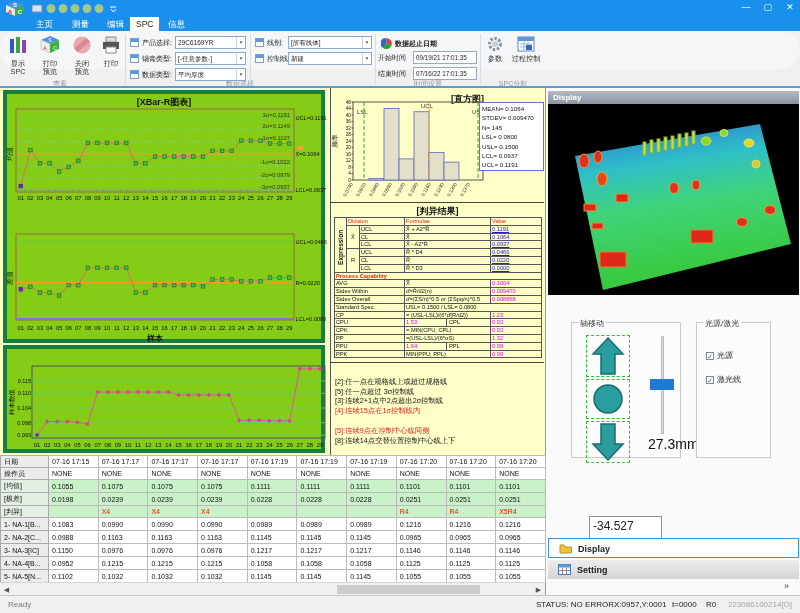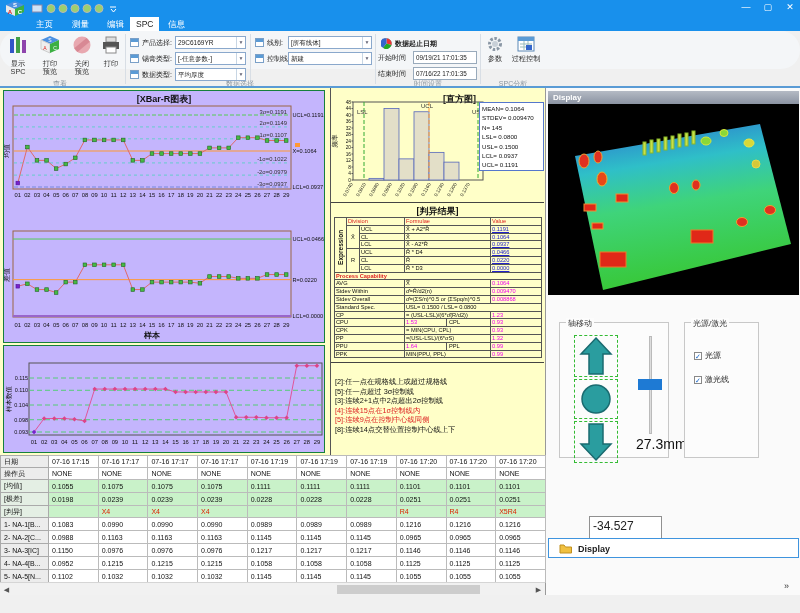--- a/index.html
+++ b/index.html
@@ -20,21 +20,21 @@
 .fld-label { position:absolute; font-size:7px; color:#222; line-height:13px; }
 .fld-icon { position:absolute; width:9px; height:9px; border:1px solid #7aa0c8; background:#fff; }
 .fld-icon::before { content:""; display:block; height:3px; background:#5b9bd5; }
 .combo { position:absolute; height:13px; background:#fff; border:1px solid #8aa8cc; font-size:6.5px; line-height:11px; padding-left:2px; color:#222; overflow:hidden; }
 .combo .arr { position:absolute; right:0; top:0; width:9px; height:11px; border-left:1px solid #c8d6e4; color:#667; font-size:5px; text-align:center; line-height:11px; }
 .tinput { position:absolute; height:13px; background:#fff; border:1px solid #9ab; font-size:6.3px; line-height:11px; padding-left:2px; color:#222; }
 
 .winbtn { position:absolute; top:2px; color:#fff; font-size:9px; width:16px; text-align:center; }
 
 #chartzone { left:0; top:88px; width:545px; height:367px; background:#ffffc8; }
-.panel { position:absolute; background:#c4b5fd; border:1px solid #15803d; }
+.panel { position:absolute; background:#84cc16; border:4px solid #15803d; }
 .ptitle { text-align:center; font-weight:bold; font-size:9px; color:#111; padding-top:2px; }
 #midcol { position:absolute; left:330px; top:0; width:215px; height:367px; border-left:1px solid #555; }
 .mid-sec { position:absolute; left:0; width:213px; border-bottom:1px solid #444; }
 .statsbox { position:absolute; background:#fff; border:1px solid #5577cc; font-size:6.2px; line-height:9.4px; padding:1px 0 0 2px; color:#111; }
 
 #proctable { border-collapse:collapse; table-layout:fixed; width:207px; font-size:5.7px; color:#111; }
 #proctable td { border:1px solid #555; padding:0 1px; height:7px; line-height:6.8px; overflow:hidden; white-space:nowrap; }
 #proctable .expr { width:12px; position:relative; }
 #proctable .expr span { position:absolute; left:-23px; top:26px; transform:rotate(-90deg); transform-origin:center; font-weight:bold; font-size:6.5px; width:58px; text-align:center; }
 .red { color:#d22; }
@@ -43,21 +43,21 @@
 .pc-row { color:#d22; font-weight:bold; text-decoration:underline; }
 .split { display:flex; }
 .split span { flex:1; }
 .split span:last-child { border-left:1px solid #555; padding-left:2px; }
 
 .judge-line { font-size:7.3px; line-height:9.6px; white-space:nowrap; }
 
 #rightcol { left:545px; top:88px; width:255px; height:507px; background:#fafafa; border-left:1px solid #999; }
 #disp-title { left:2px; top:3px; width:251px; height:13px; background:linear-gradient(#b4bac4,#8b93a2); color:#fff; font-size:8px; font-weight:bold; line-height:13px; padding-left:5px; }
 #disp-img { left:2px; top:16px; width:251px; height:191px; background:#000; }
-.grpbox { position:absolute; border:1px solid #c8c8c8; background:#fcfcfc; }
+.grpbox { position:absolute; border:1px solid #c8c8c8; background:#fcfcfc;margin-left:12px; }
 .grpbox .glabel { position:absolute; top:-5px; left:6px; background:#fcfcfc; font-size:8px; color:#333; padding:0 2px; }
 .dashwrap { position:absolute; border:1px dashed #3b3; left:14px; width:44px; }
 .chk { position:absolute; font-size:8px; color:#222; line-height:10px; }
 .chk .box { display:inline-block; width:8px; height:8px; border:1px solid #888; background:#fff; color:#1464c8; font-size:7px; line-height:8px; text-align:center; vertical-align:-1px; margin-right:3px; }
 #speedval { position:absolute; font-size:14px; color:#111; }
 #posbox { position:absolute; background:#fff; border:1px solid #909090; font-size:12px; color:#222; padding-left:3px; line-height:18px; }
 .nav-item { position:absolute; left:2px; width:251px; height:20px; font-size:9px; font-weight:bold; color:#222; line-height:20px; }
 .nav-item.sel { background:#fff; border:1px solid #3f94de; }
 .nav-item.gray { background:linear-gradient(#ececec,#d5d5d5); border-top:1px solid #fff; }
 .nav-ic { display:inline-block; vertical-align:-2px; margin:0 6px 0 10px; }
@@ -417,21 +417,21 @@
           <text x="272.5344827586207" y="85" font-size="5.8" text-anchor="middle" fill="#111">25</text>
           <text x="282.63793103448273" y="85" font-size="5.8" text-anchor="middle" fill="#111">26</text>
           <text x="292.7413793103448" y="85" font-size="5.8" text-anchor="middle" fill="#111">27</text>
           <text x="302.8448275862069" y="85" font-size="5.8" text-anchor="middle" fill="#111">28</text>
           <text x="312.94827586206895" y="85" font-size="5.8" text-anchor="middle" fill="#111">29</text>
           <text x="7" y="40" font-size="6.5" fill="#111" transform="rotate(-90 7 40)" text-anchor="middle">样本数值</text>
         </svg>
     </div>
     <div id="midcol">
       <div class="mid-sec" style="top:0;height:115px">
-        <div class="ptitle" style="position:absolute;left:112px;top:3px">[直方图]</div>
+        <div class="ptitle" style="position:absolute;left:120px;top:3px">[直方图]</div>
         <svg id="svg-hist" class="abs" style="left:0;top:12px" width="213px" height="103">
             <rect x="22" y="2" width="130" height="78" fill="none" stroke="#555"></rect>
             <text x="20" y="81.5" font-size="4.8" text-anchor="end" fill="#111">0</text>
             <line x1="20.5" y1="80" x2="22" y2="80" stroke="#555"></line>
             <text x="20" y="75" font-size="4.8" text-anchor="end" fill="#111">4</text>
             <line x1="20.5" y1="73.5" x2="22" y2="73.5" stroke="#555"></line>
             <text x="20" y="68.5" font-size="4.8" text-anchor="end" fill="#111">8</text>
             <line x1="20.5" y1="67" x2="22" y2="67" stroke="#555"></line>
             <text x="20" y="62" font-size="4.8" text-anchor="end" fill="#111">12</text>
             <line x1="20.5" y1="60.5" x2="22" y2="60.5" stroke="#555"></line>
@@ -602,21 +602,21 @@
               </tr>
             </tbody>
           </table>
       </div>
       <div class="mid-sec" style="top:275px;height:92px;border-bottom:none">
         <div id="judgelines" style="position:absolute;left:4px;top:14px">
             <div class="judge-line" style="color: rgb(17, 17, 17);">[2]:任一点在规格线上或超过规格线</div>
             <div class="judge-line" style="color: rgb(17, 17, 17);">[5]:任一点超过 3σ控制线</div>
             <div class="judge-line" style="color: rgb(17, 17, 17);">[3]:连续2+1点中2点超出2σ控制线</div>
             <div class="judge-line" style="color: rgb(221, 34, 34);">[4]:连续15点在1σ控制线内</div>
-            <div class="judge-line" style="color: rgb(221, 34, 34);">[5]:连续9点在控制中心线同侧</div>
+            <div class="judge-line" style="color: rgb(221, 34, 34); margin-top: 11px;">[5]:连续9点在控制中心线同侧</div>
             <div class="judge-line" style="color: rgb(17, 17, 17);">[8]:连续14点交替位置控制中心线上下</div>
           </div>
       </div>
     </div>
   </div>
 
   <div class="abs" id="rightcol">
     <div class="abs" id="disp-title">Display</div>
     <svg class="abs" id="disp-img" viewBox="0 0 251 191">
       <defs>
@@ -682,20 +682,27 @@
       <div class="glabel">光源/激光</div>
       <div class="chk" style="left:9px;top:28px"><span class="box">✓</span><span>光源</span></div>
       <div class="chk" style="left:9px;top:52px"><span class="box">✓</span><span>激光线</span></div>
     </div>
     <div id="posbox" style="left:43px;top:428px;width:73px;height:32px">-34.527</div>
     <div class="nav-item sel" style="top:450px">
       <svg class="nav-ic" width="13" height="11">
           <path d="M1,2 h4 l1.5,2 h6 v6 h-11.5 z" fill="#f0c040" stroke="#c09020"></path>
         </svg><span>Display</span>
     </div>
+    <div class="nav-item gray" style="top:471px">
+      <svg class="nav-ic" width="13" height="11">
+          <rect x="0.5" y="0.5" width="12" height="10" fill="#fff" stroke="#4477bb"></rect>
+          <rect x="0.5" y="0.5" width="12" height="3" fill="#5b9bd5"></rect>
+          <path d="M0.5 6.5 h12 M4.5 3.5 v7 M8.5 3.5 v7" stroke="#88a" fill="none"></path>
+        </svg><span>Setting</span>
+    </div>
     <div class="abs" style="left:238px;top:493px;font-size:9px;color:#333">»</div>
   </div>
 
   <table id="btable">
       <colgroup>
         <col style="width:48px">
         <col style="width:49.7px">
         <col style="width:49.7px">
         <col style="width:49.7px">
         <col style="width:49.7px">
@@ -837,13 +844,21 @@
           <td>0.1055</td>
           <td>0.1055</td>
         </tr>
       </tbody>
     </table>
   <div class="abs" id="hscroll">
     <div class="scr-arr" style="left:0">◀</div>
     <div class="scr-arr" style="left:532px">▶</div>
     <div id="scr-thumb"></div>
   </div>
+  <div class="abs" id="statusbar">
+    <div class="sb" style="left:8px;color:#777">Ready</div>
+    <div class="sb" style="left:536px;color:#222">STATUS: NO ERROR.</div>
+    <div class="sb" style="left:614px;color:#222">X:0957,Y:0001</div>
+    <div class="sb" style="left:672px;color:#222">t=0000</div>
+    <div class="sb" style="left:706px;color:#222">R0</div>
+    <div class="sb" style="left:728px;color:#a6a6a6">223086100214[O]</div>
+  </div>
 </div>
 
 </body></html>

